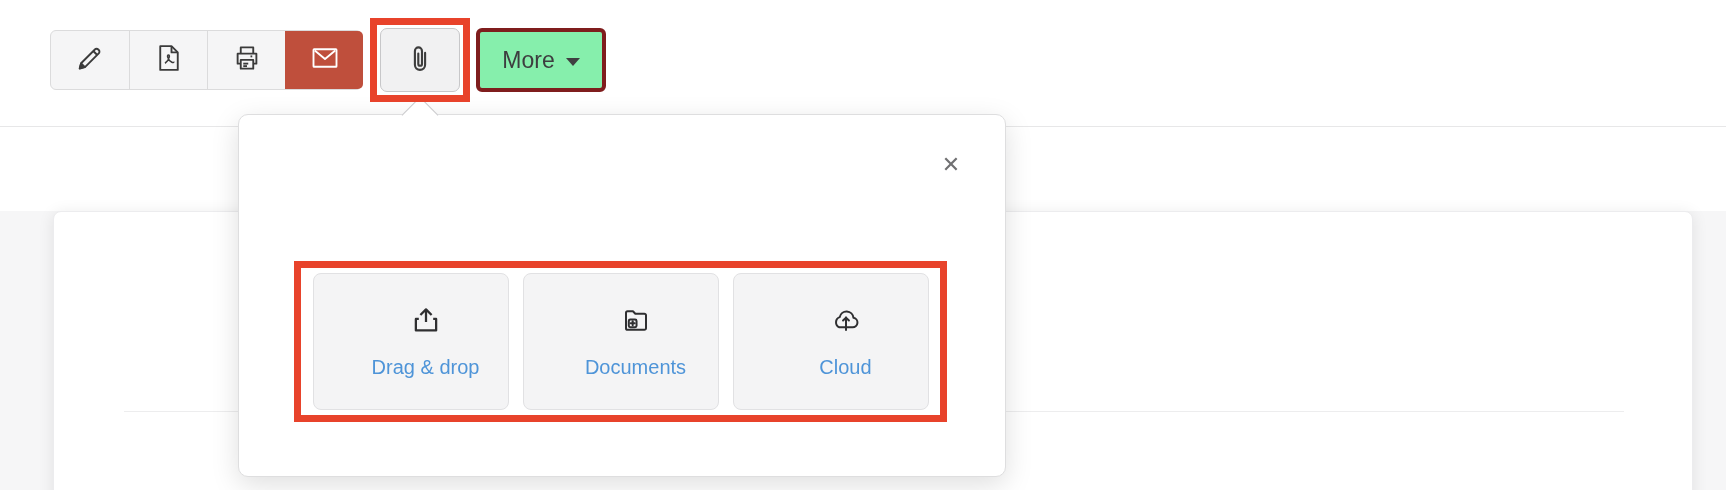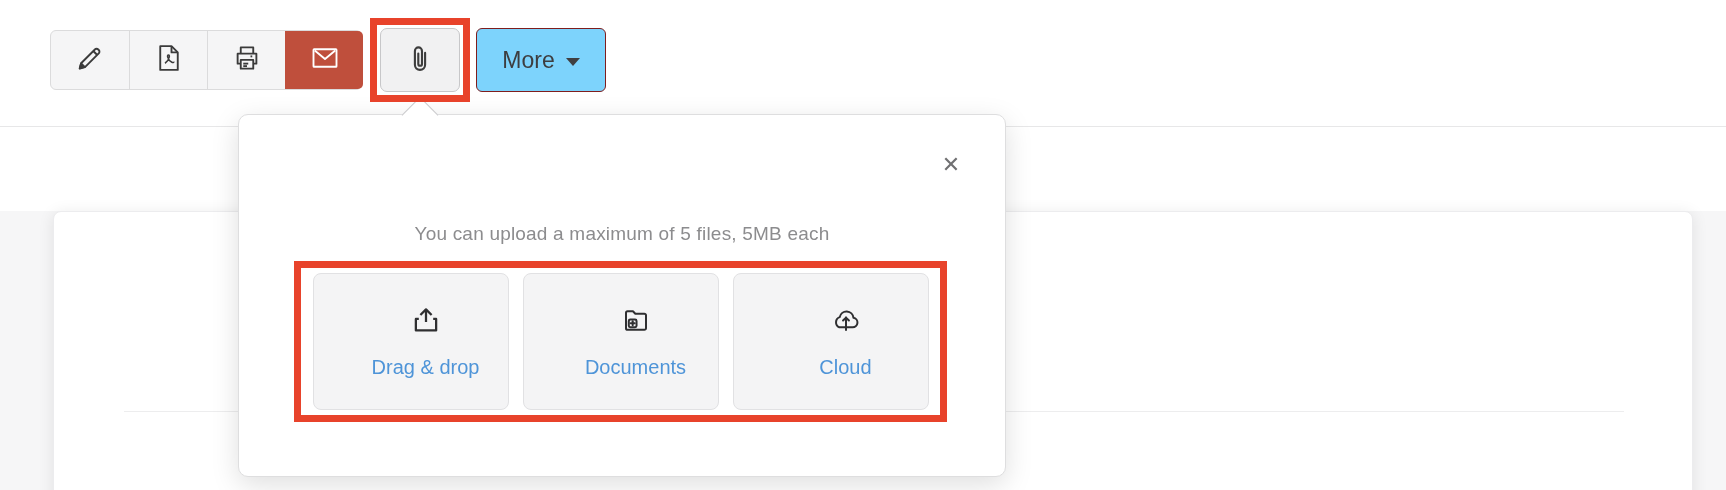--- a/index.html
+++ b/index.html
@@ -21,21 +21,21 @@
   .tb-btn:first-child { border-left:none; border-radius:5px 0 0 5px; }
   .tb-btn.mail { background:#bf4f3c; border-left:1px solid #bf4f3c; border-radius:0 5px 5px 0; }
   .tb-btn svg { width:30px; height:30px; }
 
   .attach-btn { position:absolute; left:380px; top:28px; width:80px; height:64px;
     background:#f1f1f2; border:1px solid #c7c7c9; border-radius:7px;
     display:flex; align-items:center; justify-content:center; cursor:pointer; }
   .attach-btn svg { width:34px; height:34px; }
 
   .more-btn { position:absolute; left:476px; top:28px; width:130px; height:64px;
-    background:#7dd3fc; border:1px solid #7f1d1d; border-radius:6px;
+    background:#86efac; border:4px solid #7f1d1d; border-radius:6px;
     display:flex; align-items:center; justify-content:center; gap:11px;
     font-size:23px; color:#3d3d3f; cursor:pointer; }
   .caret-down { width:0; height:0; border-left:7px solid transparent; border-right:7px solid transparent; border-top:8px solid #3f3f41; margin-top:3px; }
 
   
   .annot { position:absolute; border:7px solid #e8432b; pointer-events:none; z-index:30; }
   .annot-attach { left:370px; top:18px; width:100px; height:84px; }
   .annot-cards { left:55px; top:146px; width:653px; height:161px; }
 
   
@@ -121,21 +121,20 @@
     <span class="caret-down"></span>
   </div>
 
   <div class="annot annot-attach"></div>
 
   <div class="popover">
     <div class="popover-notch"></div>
     <div class="close-btn">
       <span>✕</span>
     </div>
-    <div class="popover-msg">You can upload a maximum of 5 files, 5MB each</div>
 
     <div class="cards">
       <div class="upload-card">
         <span>
           <svg width="32" height="32" viewBox="0 0 24 24" fill="none" stroke="#2f2f31" stroke-width="1.7" stroke-linejoin="round">
             <line x1="12" y1="13.5" x2="12" y2="4.2"></line>
             <polyline points="7.8 8.2 12 4 16.2 8.2"></polyline>
             <path d="M6.6 11.2H4.4v8.6h15.2v-8.6h-2.2"></path>
           </svg>
         </span>

